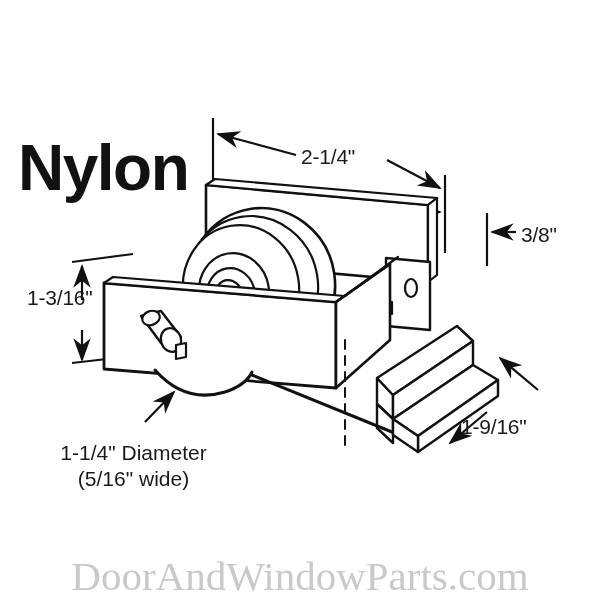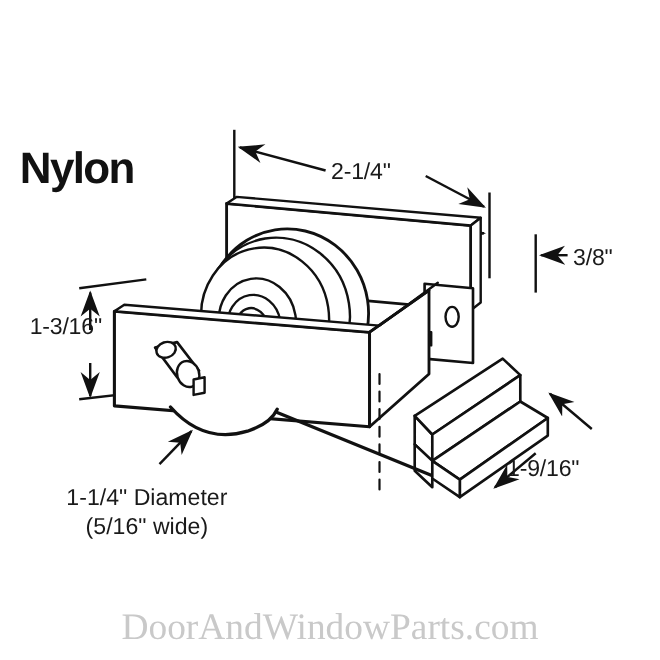--- a/index.html
+++ b/index.html
@@ -28,21 +28,21 @@
     color: #1a1a1a;
     white-space: nowrap;
     letter-spacing: -0.2px;
   }
   #title-nylon {
     position: absolute;
     left: 18px;
     top: 131px;
     font-family: "Liberation Sans", sans-serif;
     font-weight: bold;
-    font-size: 40px;
+    font-size: 64px;
     letter-spacing: -1.5px;
     color: #111111;
     white-space: nowrap;
   }
   #dim-top {
     left: 301px;
     top: 145px;
   }
   #dim-right-small {
     left: 521px;
@@ -68,21 +68,21 @@
     line-height: 26px;
   }
   #caption-block div { white-space: nowrap; }
   #watermark {
     position: absolute;
     left: 0;
     top: 552px;
     width: 600px;
     text-align: center;
     font-family: "Liberation Serif", serif;
-    font-size: 34px;
+    font-size: 41px;
     color: #c9c9c9;
     letter-spacing: 0px;
     white-space: nowrap;
   }
 </style>
 </head>
 <body>
 
 <svg id="canvas" viewBox="0 0 600 600">
   <defs>

